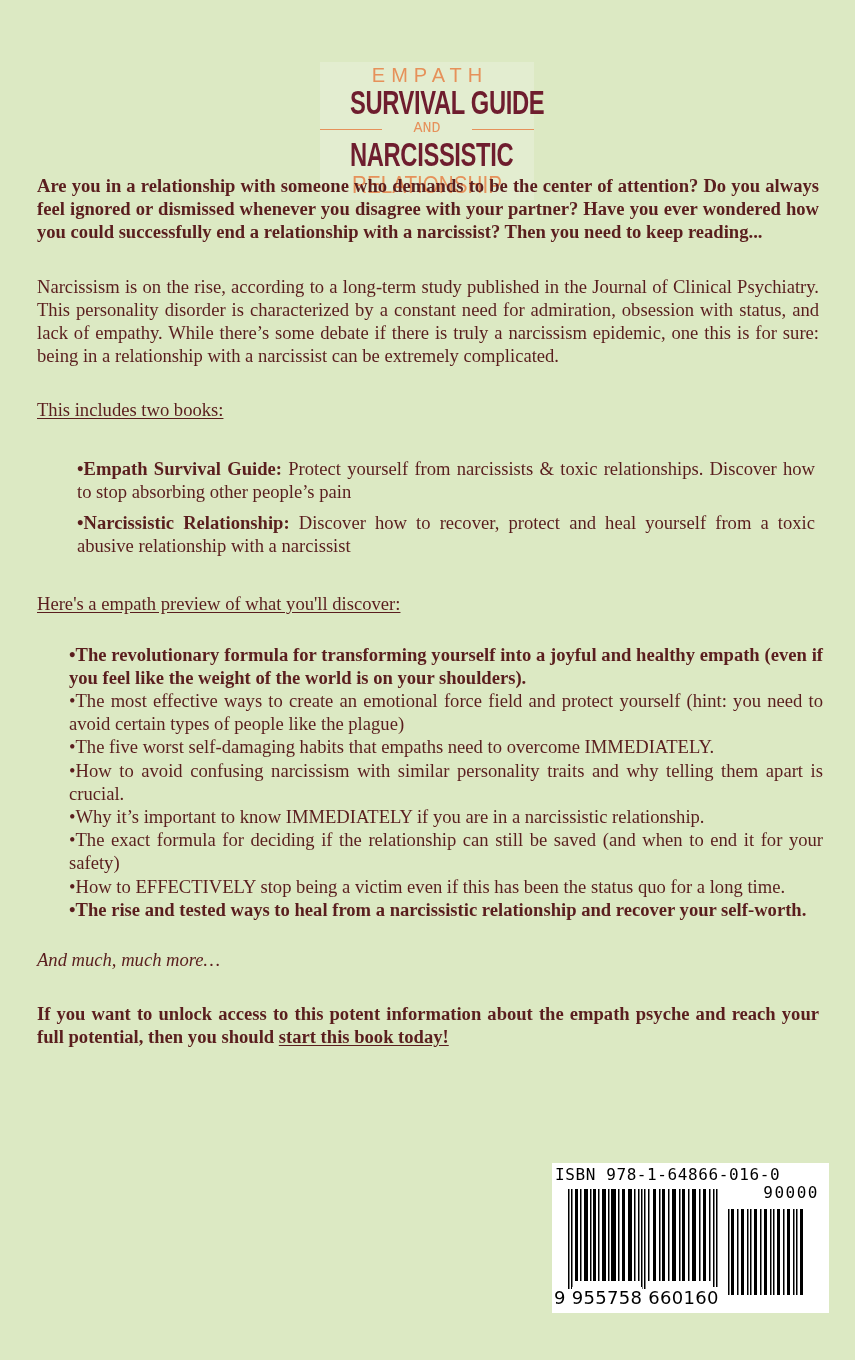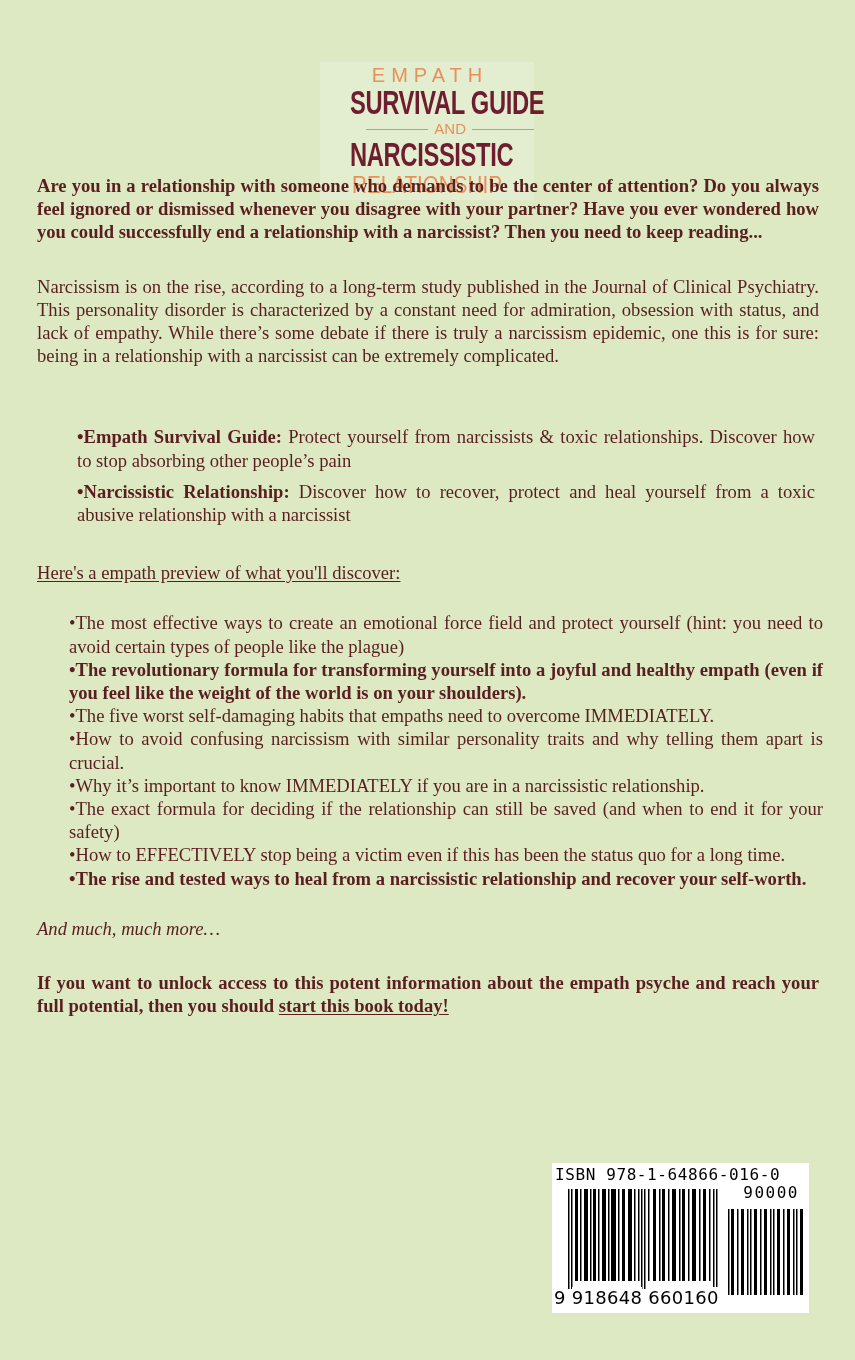--- a/index.html
+++ b/index.html
@@ -41,23 +41,24 @@
       font-size: 33px;
       line-height: 34px;
       transform: scaleX(0.72);
       transform-origin: center;
       white-space: nowrap;
       letter-spacing: -0.5px;
     }
     .logo .l-and-row {
       display: flex;
       align-items: center;
-      justify-content: flex-end;
+      justify-content: space-between;
       height: 18px;
       gap: 6px;
+      font-family: Liberation Mono, monospace;
     }
     .logo .l-line {
       width: 62px;
       height: 1px;
       background: #e6915a;
     }
     .logo .l-and {
       color: #e6915a;
       font-size: 15px;
       line-height: 16px;
@@ -89,21 +90,21 @@
     .indent { padding-left: 36px; }
     .bullets .item { margin: 8px; }
     .bullets2 .item { margin: 0; }
     .dot { font-weight: bold; }
     .italic { font-style: italic; }
 
     .barcode-box {
       position: absolute;
       left: 552px;
       top: 1163px;
-      width: 257px;
+      width: 277px;
       height: 150px;
       background: #ffffff;
     }
     .isbn-text {
       position: absolute;
       left: 3px;
       top: 2px;
       font-family: "DejaVu Sans Mono", "Liberation Mono", monospace;
       font-size: 16px;
       color: #000;
@@ -158,38 +159,39 @@
   </div>
   <div class="l-big">NARCISSISTIC</div>
   <div class="l-rel">RELATIONSHIP</div>
 </div>
 
 <div class="content">
   <p class="bold">Are you in a relationship with someone who demands to be the center of attention? Do you always feel ignored or dismissed whenever you disagree with your partner? Have you ever wondered how you could successfully end a relationship with a narcissist? Then you need to keep reading...</p>
   <div class="gap"></div>
   <p>Narcissism is on the rise, according to a long-term study published in the Journal of Clinical Psy­chiatry. This personality disorder is characterized by a constant need for admiration, obsession with status, and lack of empathy. While there’s some debate if there is truly a narcissism epidemic, one this is for sure: being in a relationship with a narcissist can be extremely complicated.</p>
   <div class="gap"></div>
+  <p><span class="u">This includes two books:</span></p>
   <div class="gap"></div>
 
   <div class="indent bullets">
     <p class="item">
       <span class="dot">•</span><span class="bold">Empath Survival Guide:</span><span> Protect yourself from narcissists &amp; toxic relationships. Discover how to stop absorbing other people’s pain</span>
     </p>
     <p class="item">
       <span class="dot">•</span><span class="bold">Narcissistic Relationship:</span><span> Discover how to recover, protect and heal yourself from a toxic abusive relationship with a narcissist</span>
     </p>
   </div>
   <div class="gap"></div>
 
   <p><span class="u">Here's a empath preview of what you'll discover:</span></p>
   <div class="gap"></div>
 
   <div class="indent bullets2">
+    <p class="item bold"><span>•</span><span>The revolutionary formula for transforming yourself into a joyful and healthy empath (even if you feel like the weight of the world is on your shoulders).</span></p>
     <p class="item"><span>•</span><span>The most effective ways to create an emotional force field and protect yourself (hint: you need to avoid certain types of people like the plague)</span></p>
-    <p class="item bold"><span>•</span><span>The revolutionary formula for transforming yourself into a joyful and healthy empath (even if you feel like the weight of the world is on your shoulders).</span></p>
     <p class="item"><span>•</span><span>The five worst self-damaging habits that empaths need to overcome IMMEDIATELY.</span></p>
     <p class="item"><span>•</span><span>How to avoid confusing narcissism with similar personality traits and why telling them apart is crucial.</span></p>
     <p class="item"><span>•</span><span>Why it’s important to know IMMEDIATELY if you are in a narcissistic relationship.</span></p>
     <p class="item"><span>•</span><span>The exact formula for deciding if the relationship can still be saved (and when to end it for your safety)</span></p>
     <p class="item"><span>•</span><span>How to EFFECTIVELY stop being a victim even if this has been the status quo for a long time.</span></p>
     <p class="item bold"><span>•</span><span>The rise and tested ways to heal from a narcissistic relationship and recover your self-worth.</span></p>
   </div>
   <div class="gap"></div>
 
   <p class="italic">And much, much more…</p>
@@ -253,15 +255,15 @@
       <rect x="45" y="0" width="1.5" height="86"></rect>
       <rect x="49" y="0" width="3" height="86"></rect>
       <rect x="55" y="0" width="1.5" height="86"></rect>
       <rect x="59" y="0" width="3" height="86"></rect>
       <rect x="65" y="0" width="1.5" height="86"></rect>
       <rect x="68" y="0" width="1.5" height="86"></rect>
       <rect x="72" y="0" width="3" height="86"></rect>
     </g>
   </svg>
   <div class="ean-text">
-    <span>9</span>&nbsp;<span>918648</span>&nbsp;<span>660160</span>
+    <span>9</span>&nbsp;<span>955758</span>&nbsp;<span>660160</span>
   </div>
 </div>
 
 </body></html>

